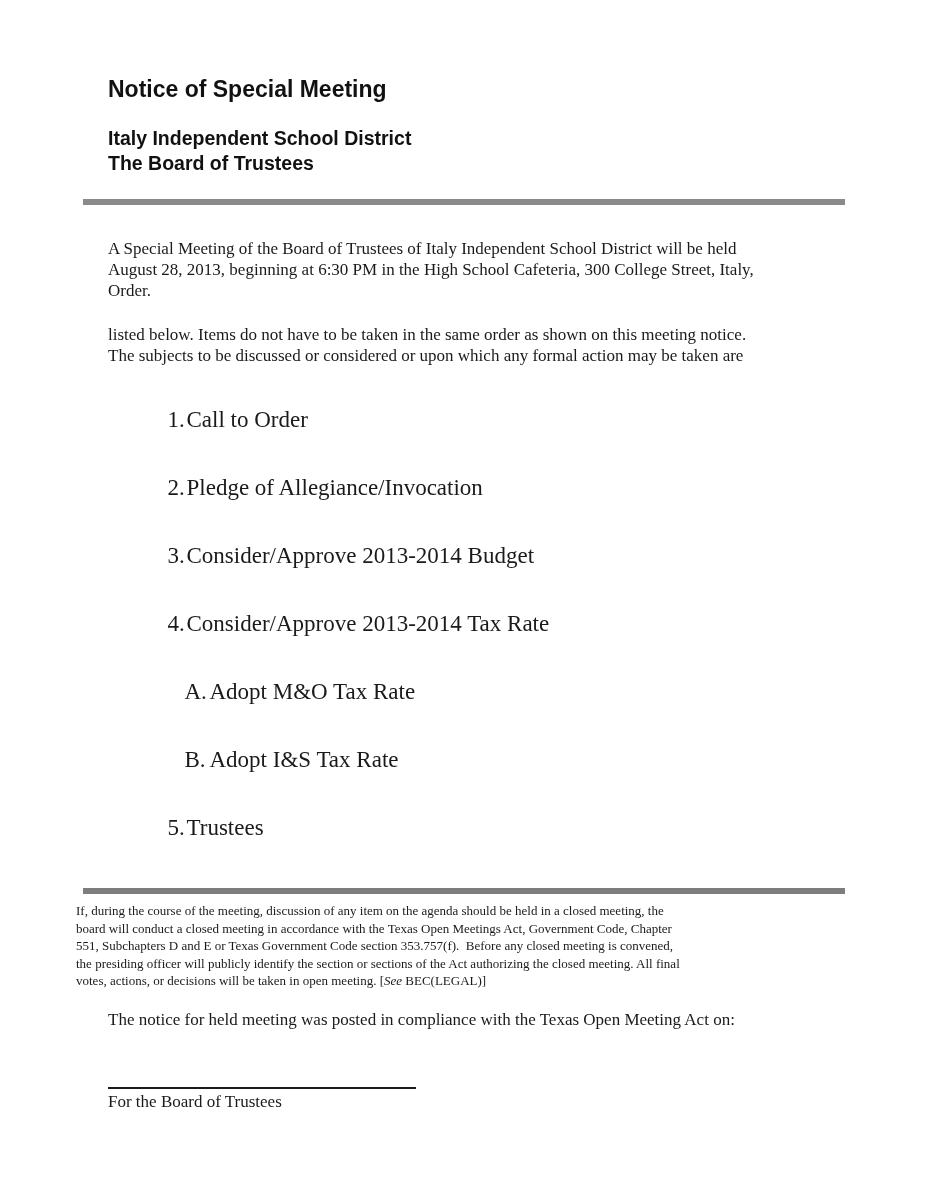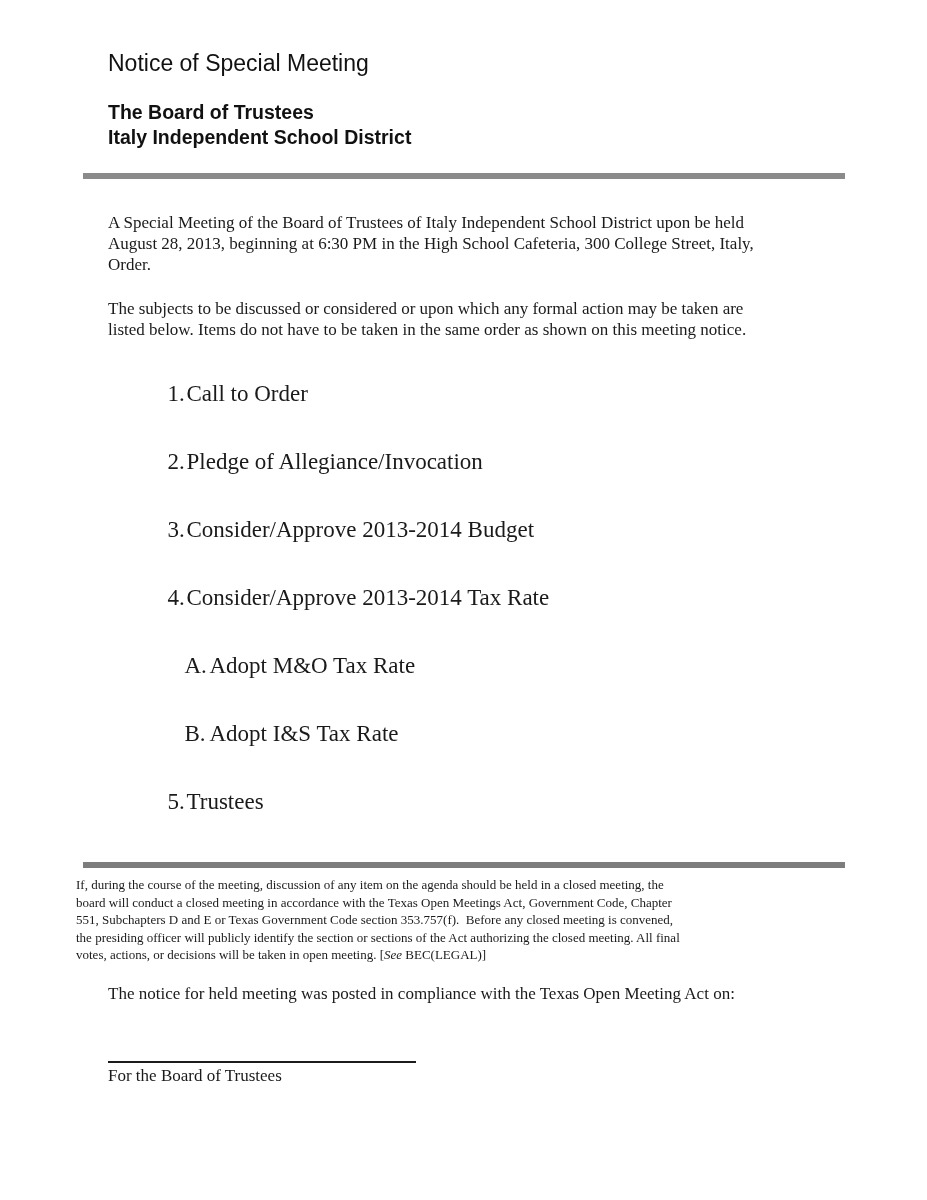--- a/index.html
+++ b/index.html
@@ -11,23 +11,23 @@
     position: relative;
     width: 927px;
     height: 1200px;
     background: #ffffff;
     color: #1a1a1a;
     font-family: "Liberation Serif", "DejaVu Serif", serif;
     overflow: hidden;
   }
   .doc-title {
     margin: 0 0 0 108px;
-    padding-top: 50px;
+    padding-top: 76px;
     font-family: "Liberation Sans", "DejaVu Sans", sans-serif;
-    font-weight: normal;
+    font-weight: bold;
     font-size: 23px;
     line-height: 27px;
     color: #111111;
     white-space: pre;
   }
   .doc-subtitle {
     margin: 23px 0 0 108px;
     font-family: "Liberation Sans", "DejaVu Sans", sans-serif;
     font-weight: bold;
     font-size: 19.5px;
@@ -93,35 +93,35 @@
   }
 </style>
 </head>
 <body>
 
 <div class="page">
 
   <h1 class="doc-title">Notice of Special Meeting</h1>
 
   <div class="doc-subtitle">
+    <div class="line">Italy Independent School District</div>
     <div class="line">The Board of Trustees</div>
-    <div class="line">Italy Independent School District</div>
   </div>
 
   <div class="rule rule-top" style="background: rgb(138, 138, 138);"></div>
 
   <div class="para intro">
-    <div class="line">A Special Meeting of the Board of Trustees of Italy Independent School District upon be held</div>
+    <div class="line">A Special Meeting of the Board of Trustees of Italy Independent School District will be held</div>
     <div class="line">August 28, 2013, beginning at 6:30 PM in the High School Cafeteria, 300 College Street, Italy,</div>
     <div class="line">Order.</div>
   </div>
 
   <div class="para subjects">
+    <div class="line">listed below. Items do not have to be taken in the same order as shown on this meeting notice.</div>
     <div class="line">The subjects to be discussed or considered or upon which any formal action may be taken are</div>
-    <div class="line">listed below. Items do not have to be taken in the same order as shown on this meeting notice.</div>
   </div>
 
   <div class="agenda">
     <div class="agenda-row">
       <span class="marker">1.</span><span class="label">Call to Order</span>
     </div>
     <div class="agenda-row">
       <span class="marker">2.</span><span class="label">Pledge of Allegiance/Invocation</span>
     </div>
     <div class="agenda-row">

